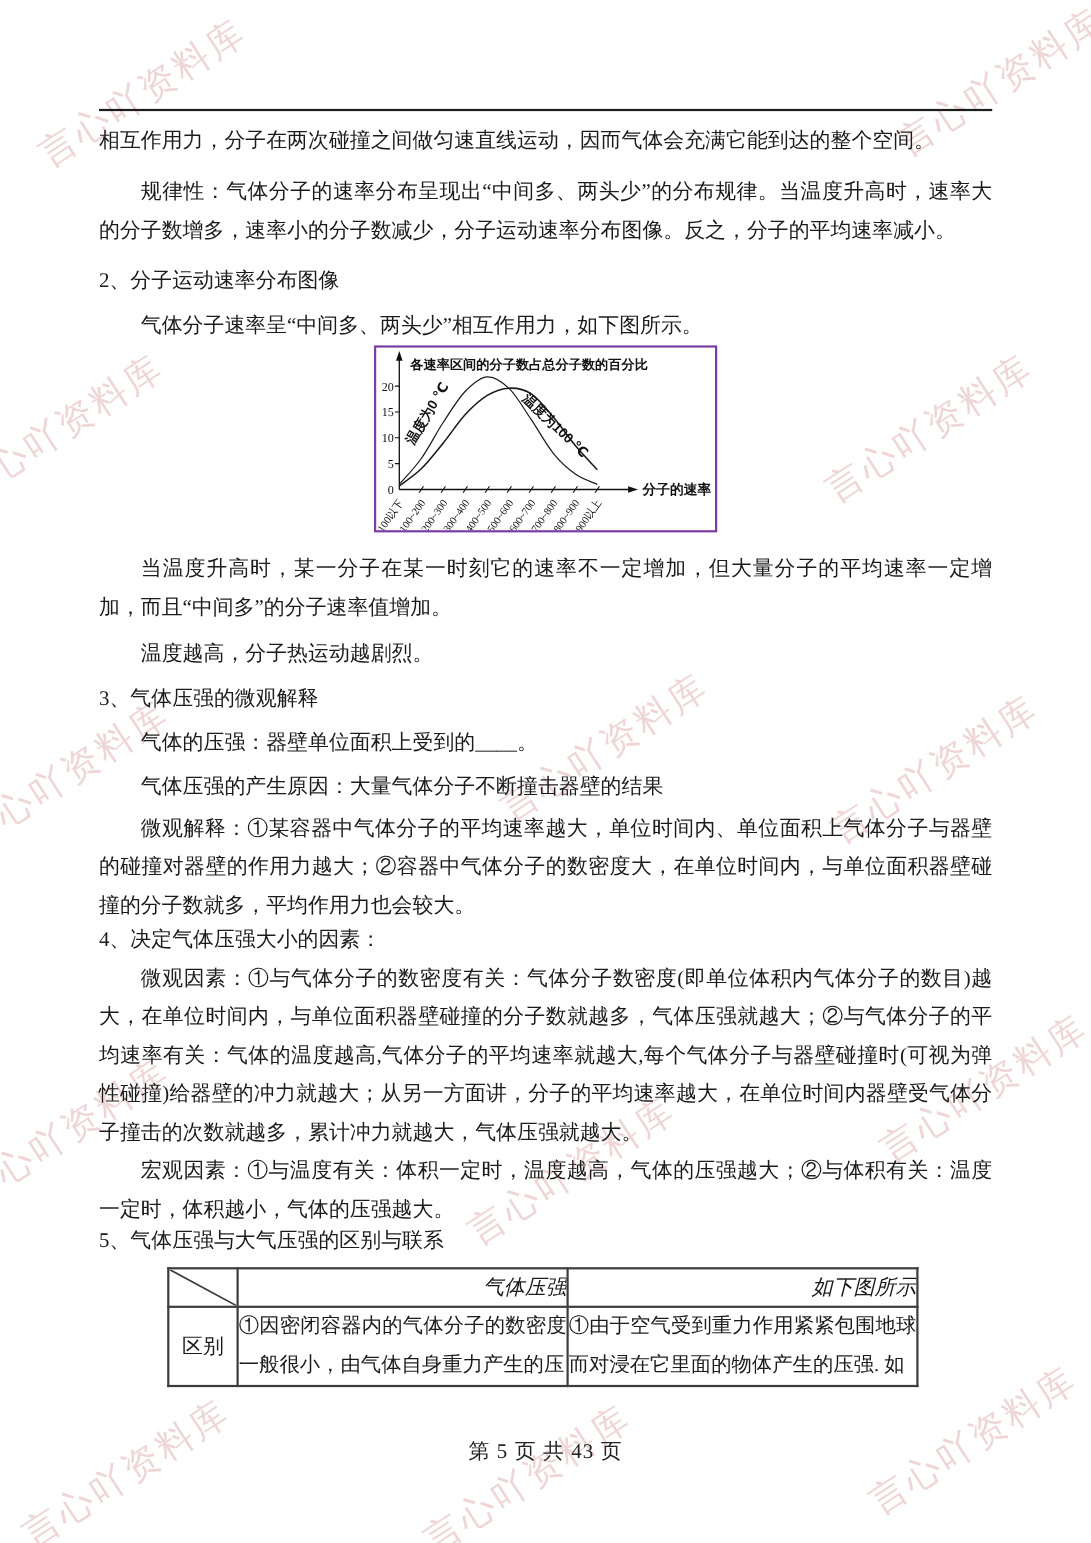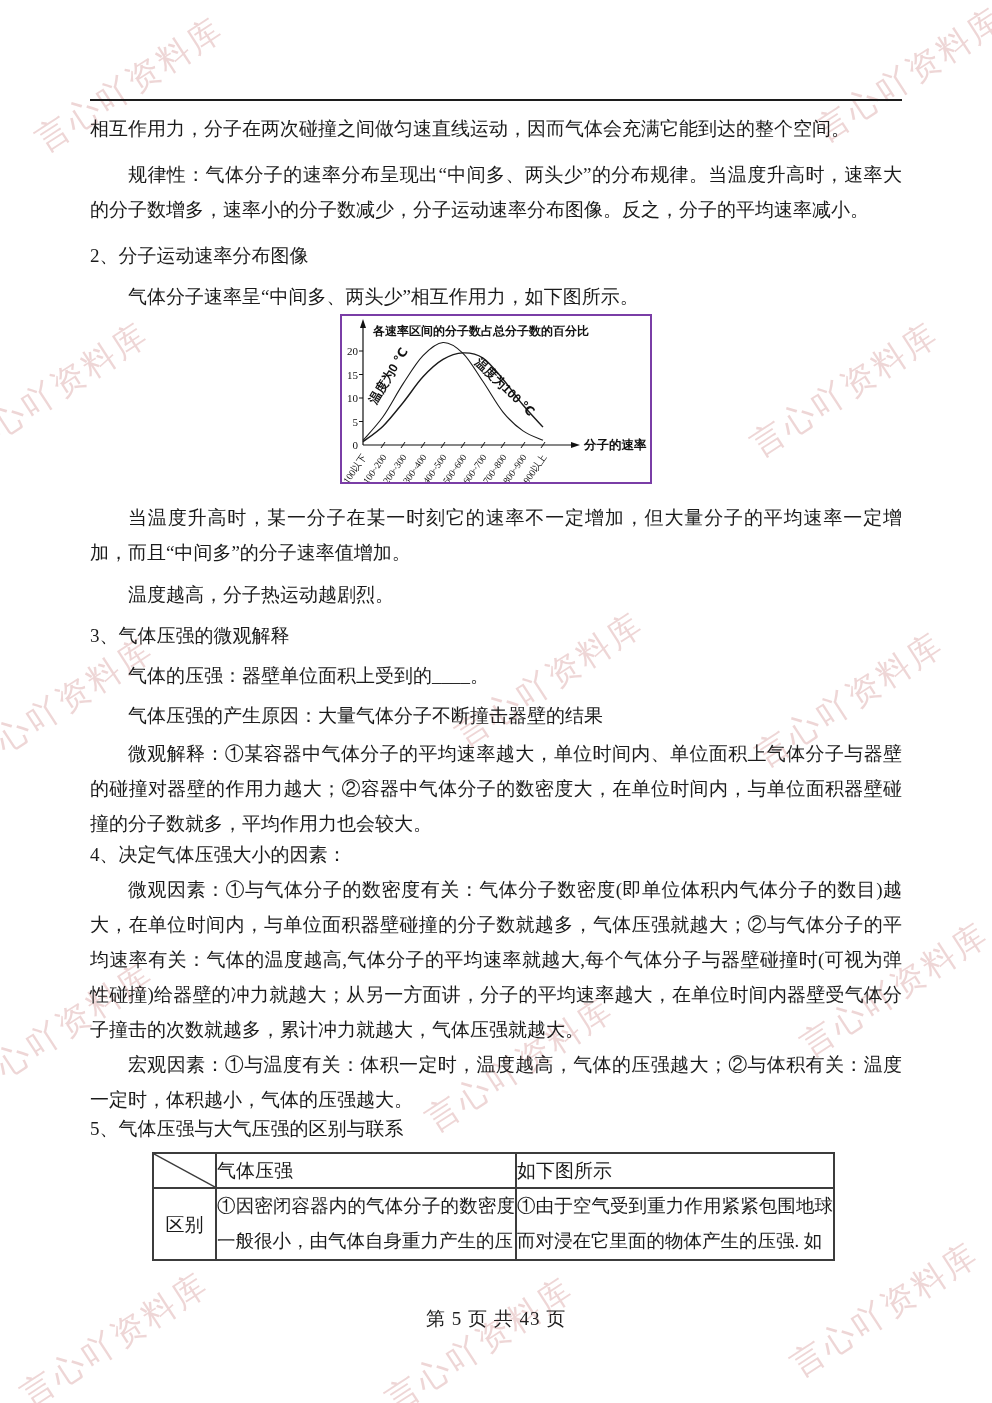--- a/index.html
+++ b/index.html
@@ -52,21 +52,21 @@
     margin:4px 0 0 62px;
     width:683px;
     table-layout:fixed;
   }
   table.cmp td,table.cmp th{
     border:2px solid #3c3c3c;
     font-weight:normal;
     padding:0;
     overflow:hidden;
   }
-  .th-cell{height:33px;text-align:left;font-size:19px;line-height:33px;}
+  .th-cell{height:33px;text-align:right;font-size:19px;line-height:33px;font-style:italic;}
   .corner-cell{position:relative;}
   .corner-cell svg{position:absolute;inset:0;width:100%;height:100%;display:block;}
   .label-cell{text-align:center;font-size:19px;height:70px;}
   .body-cell{
     vertical-align:top;height:70px;
     font-size:18.5px;line-height:35px;
     padding:2px 8px 0 8px;text-align:justify;
   }
   .footer{
     position:absolute;top:1306px;left:0;width:100%;z-index:1;

